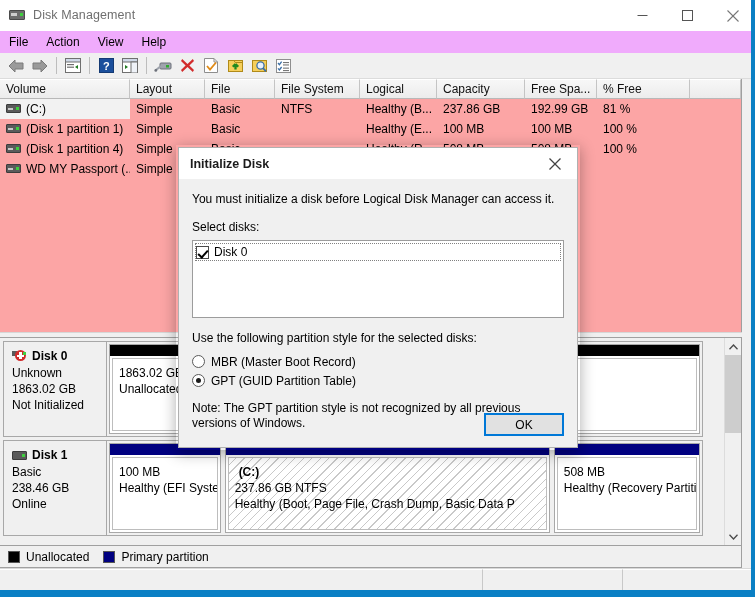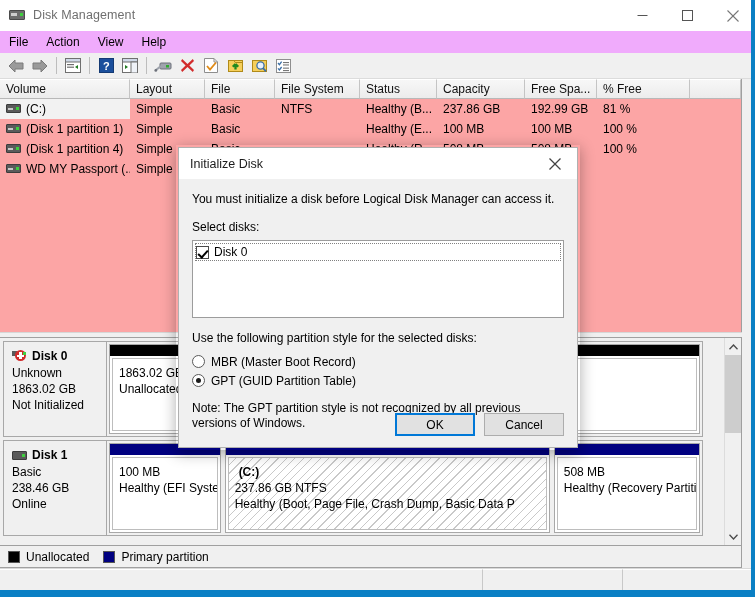--- a/index.html
+++ b/index.html
@@ -350,20 +350,21 @@
     border: 1px solid #b0b0b0;
     display: flex; flex-direction: column;
   }
   .dlg-title {
     height: 31px;
     background: #ffffff;
     display: flex; align-items: center;
     padding-left: 11px;
     position: relative;
     flex: 0 0 31px;
+    font-weight: bold;
   }
   .dlg-title-text { font-size: 12.5px; color: #1b1b1b; }
   .dlg-close {
     position: absolute; right: 0; top: 0;
     width: 45px; height: 31px;
     display: flex; align-items: center; justify-content: center;
     color: #444;
   }
   .dlg-body {
     flex: 1;
@@ -562,21 +563,21 @@
         </svg>
     </div>
   </div>
 
   <div class="listpane">
     <div class="hdrrow">
       <div class="hdrcell" style="width:130px">Volume</div>
       <div class="hdrcell" style="width:75px">Layout</div>
       <div class="hdrcell" style="width:70px">File</div>
       <div class="hdrcell" style="width:85px">File System</div>
-      <div class="hdrcell" style="width:77px">Status</div>
+      <div class="hdrcell" style="width:77px">Logical</div>
       <div class="hdrcell" style="width:88px">Capacity</div>
       <div class="hdrcell" style="width:72px">Free Spa...</div>
       <div class="hdrcell" style="width:93px">% Free</div>
       <div class="hdrcell" style="width:51px"></div>
     </div>
 
     <div class="vrow sel">
       <div class="vcell vc-vol" style="width:130px"><span class="volicon"></span><span>(C:)</span></div>
       <div class="vcell" style="width:75px">Simple</div>
       <div class="vcell" style="width:70px">Basic</div>
@@ -746,18 +747,17 @@
         <span class="radio"></span>
         <span>MBR (Master Boot Record)</span>
       </div>
       <div class="radiorow">
         <span class="radio on"></span>
         <span>GPT (GUID Partition Table)</span>
       </div>
       <div class="note">Note: The GPT partition style is not recognized by all previous versions of Windows.</div>
       <div class="dlg-buttons">
         <div class="btn default">OK</div>
-        <div class="btn">Cancel</div>
       </div>
     </div>
   </div>
 
 </div>
 
 </body></html>

